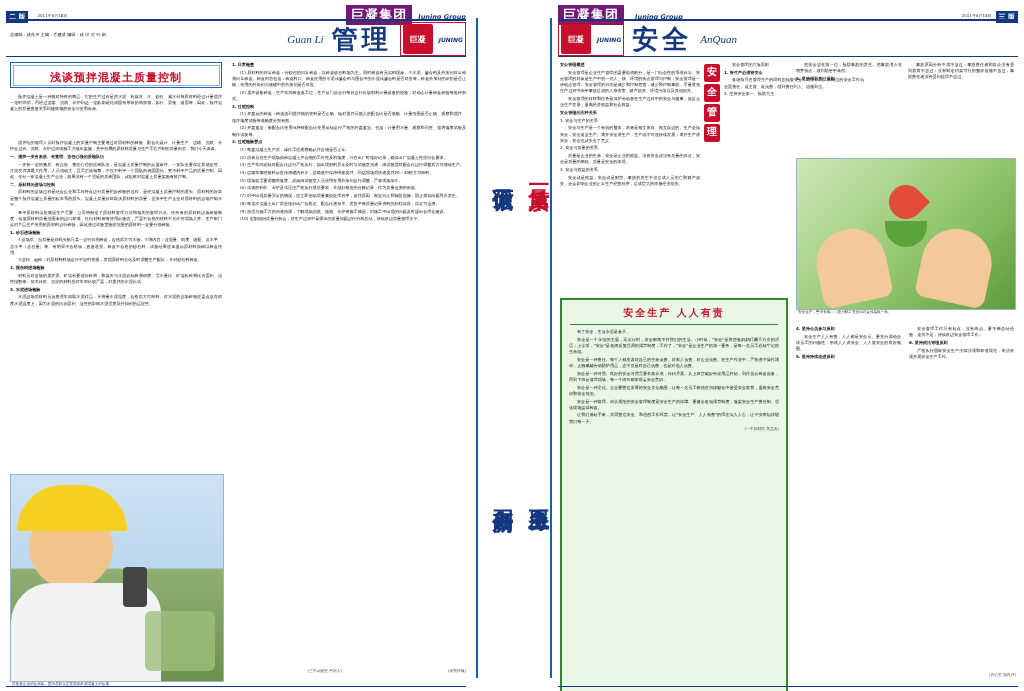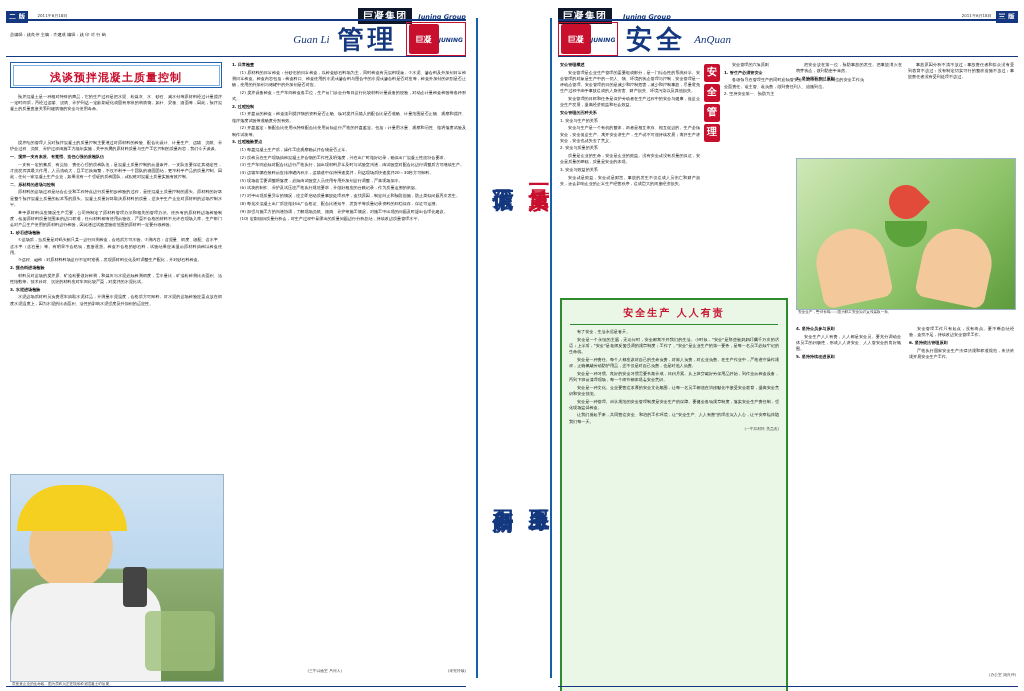--- a/index.html
+++ b/index.html
@@ -13,31 +13,31 @@
   
   .left{position:absolute;left:0;top:0;width:472px;height:691px;border-right:0px;}
   .right{position:absolute;left:552px;top:0;width:472px;height:691px;}
 
   
   .mh{position:absolute;top:4px;height:14px;}
   .mh-left{left:6px;width:460px;}
   .mh-right{left:6px;width:460px;}
   .pagenum{display:inline-block;background:#14387f;color:#fff;font-size:7px;padding:1px 3px;font-weight:bold;}
   .datetxt{font-size:4px;color:#333;margin-left:4px;vertical-align:2px;}
-  .logoblk{display:inline-block;background:#0f172a;color:#fff;font-size:10px;font-weight:bold;padding:1px 5px;letter-spacing:1px;}
+  .logoblk{display:inline-block;background:#701a75;color:#fff;font-size:13px;font-weight:bold;padding:1px 5px;letter-spacing:1px;}
   .groupen{display:inline-block;color:#14387f;font-size:6.5px;font-weight:bold;font-style:italic;}
 
   .hrule{position:absolute;height:1px;background:#14387f;}
 
   
   .banner{position:absolute;top:20px;height:34px;}
   .bn-title{font-size:26px;font-weight:bold;color:#14387f;letter-spacing:4px;}
   .bn-pinyin{font-size:11px;font-style:italic;color:#14387f;font-family:"Liberation Serif",serif;}
   .seal{width:30px;height:30px;background:#c8102e;color:#fff;display:flex;align-items:center;justify-content:center;font-size:8px;font-weight:bold;border-radius:2px;}
-  .sealwrap{display:flex;align-items:center;gap:0;border:1px solid #c8102e;padding:1px 2px;}
+  .sealwrap{display:flex;align-items:center;gap:6px;border:1px solid #c8102e;padding:1px 2px;}
   .sealtxt{font-size:6px;color:#14387f;font-weight:bold;font-style:italic;}
 
   
   .staff{position:absolute;font-size:4.2px;color:#222;}
 
   
   .artframe{position:absolute;border:1px solid #1f5fae;box-sizing:border-box;}
   .artframe .inner{position:absolute;inset:1.5px;border:0.5px solid #7fb2e0;}
   .art-title{color:#c8102e;font-weight:bold;font-size:11px;letter-spacing:1px;text-align:center;}
 

